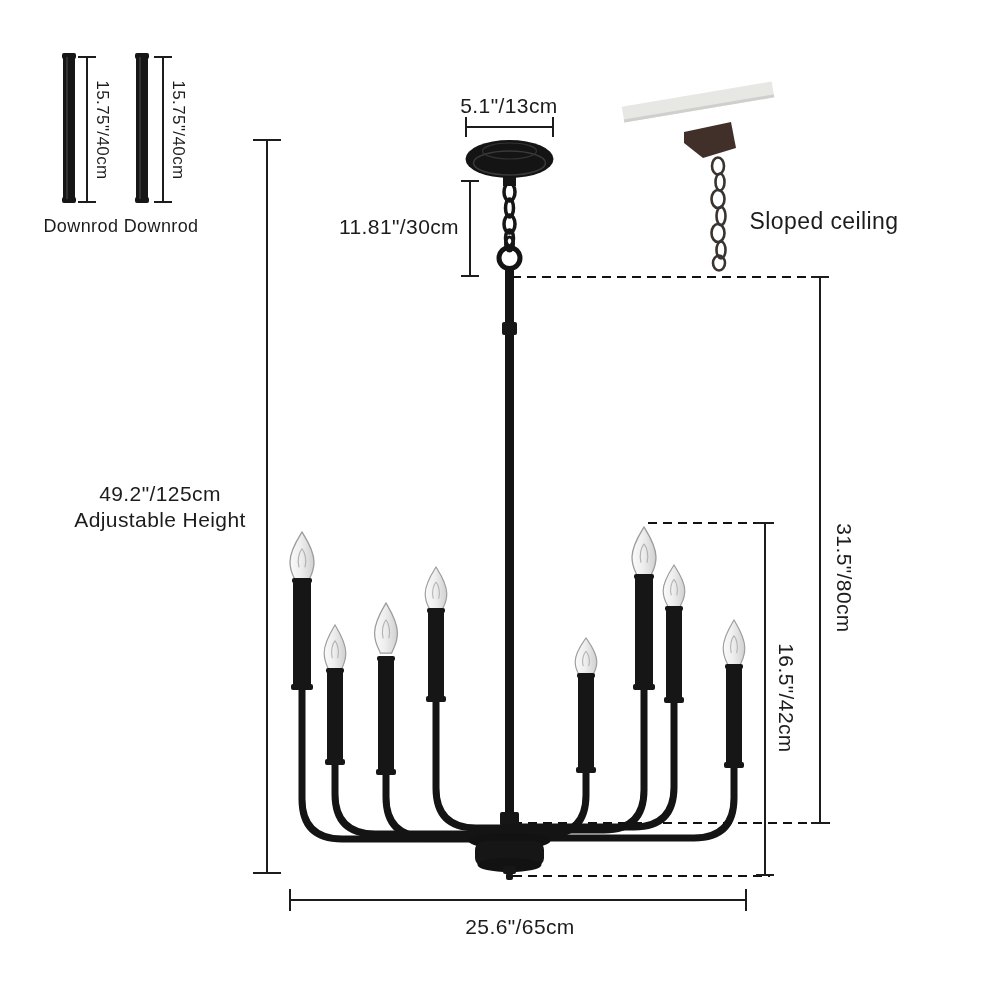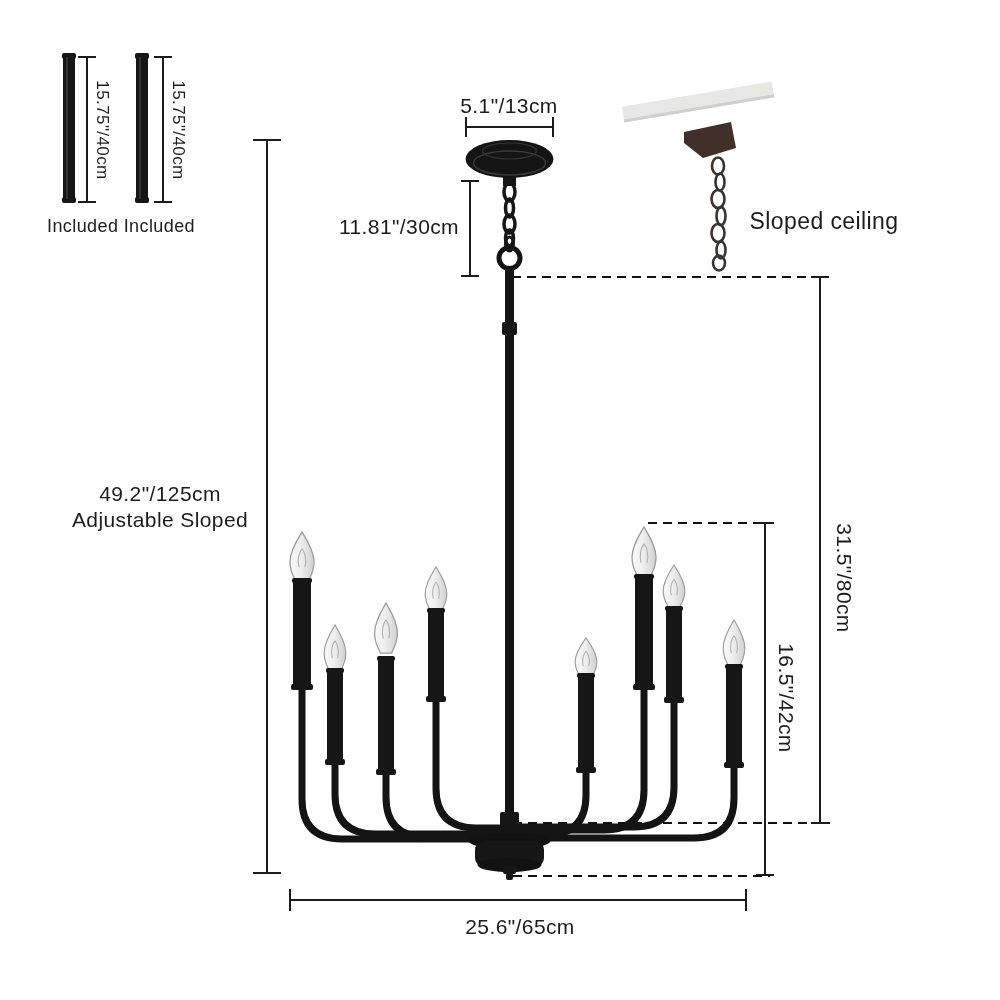--- a/index.html
+++ b/index.html
@@ -201,29 +201,29 @@
     </g>
     <g stroke="#1c1c1c" stroke-width="2">
       <line x1="290" y1="900" x2="746" y2="900"></line>
         <line x1="290" y1="889" x2="290" y2="911"></line>
         <line x1="746" y1="889" x2="746" y2="911"></line>
     </g>
   </svg>
 
   <div class="lbl rot f-small" style="left:102px;top:130px;">15.75"/40cm</div>
   <div class="lbl rot f-small" style="left:178px;top:130px;">15.75"/40cm</div>
-  <div class="lbl f-caption" style="left:121px;top:227px;">Included Included</div>
+  <div class="lbl f-caption" style="left:121px;top:227px;">Downrod Downrod</div>
 
   <div class="lbl f-dim" style="left:509px;top:106px;">5.1"/13cm</div>
   <div class="lbl f-dim" style="left:399px;top:227px;">11.81"/30cm</div>
 
   <div class="lbl f-sloped" style="left:824px;top:197px;margin-top:25px;">Sloped ceiling</div>
 
   <div class="lbl center-2line" style="left:160px;top:507px;">
     <div>49.2"/125cm</div>
-    <div>Adjustable Sloped</div>
+    <div>Adjustable Height</div>
   </div>
 
   <div class="lbl rot f-dim" style="left:844px;top:578px;">31.5"/80cm</div>
   <div class="lbl rot f-dim" style="left:786px;top:698px;">16.5"/42cm</div>
   <div class="lbl f-dim" style="left:520px;top:927px;">25.6"/65cm</div>
 
 </div>
 
 </body></html>

